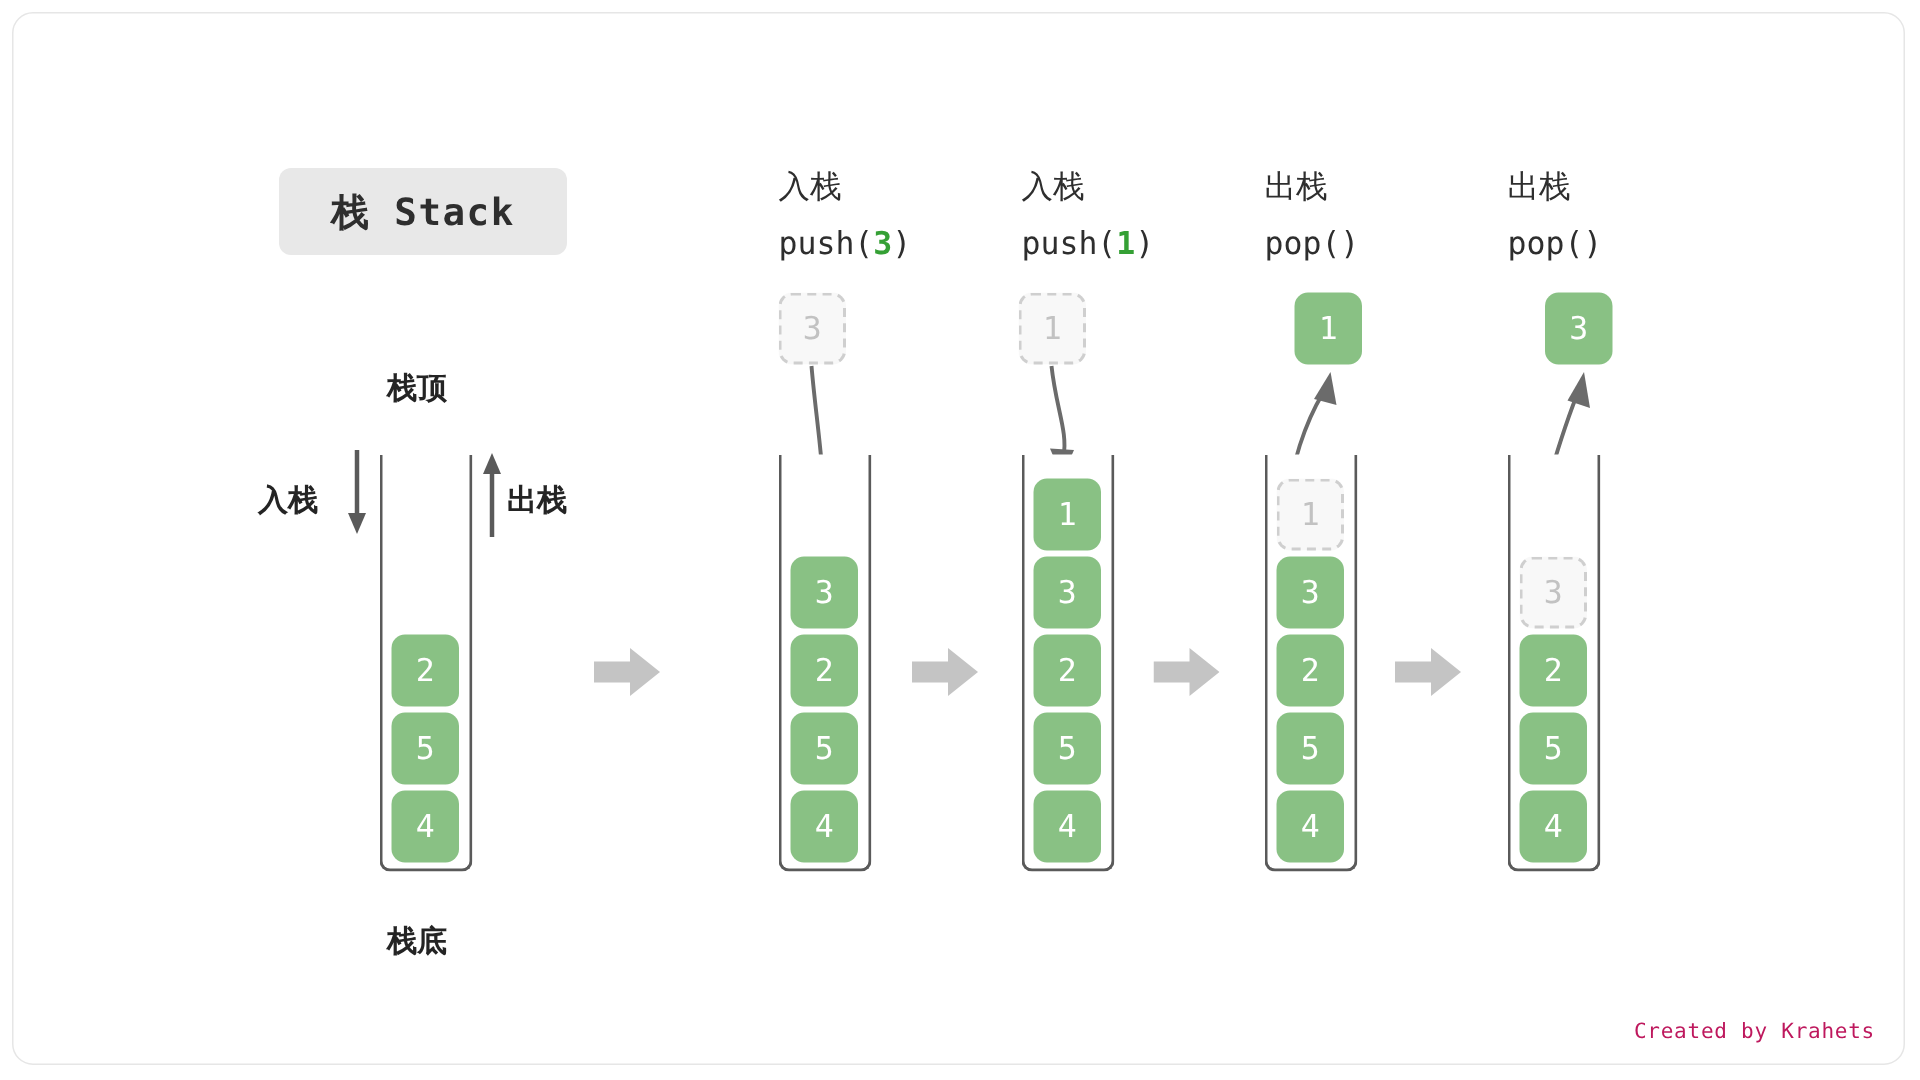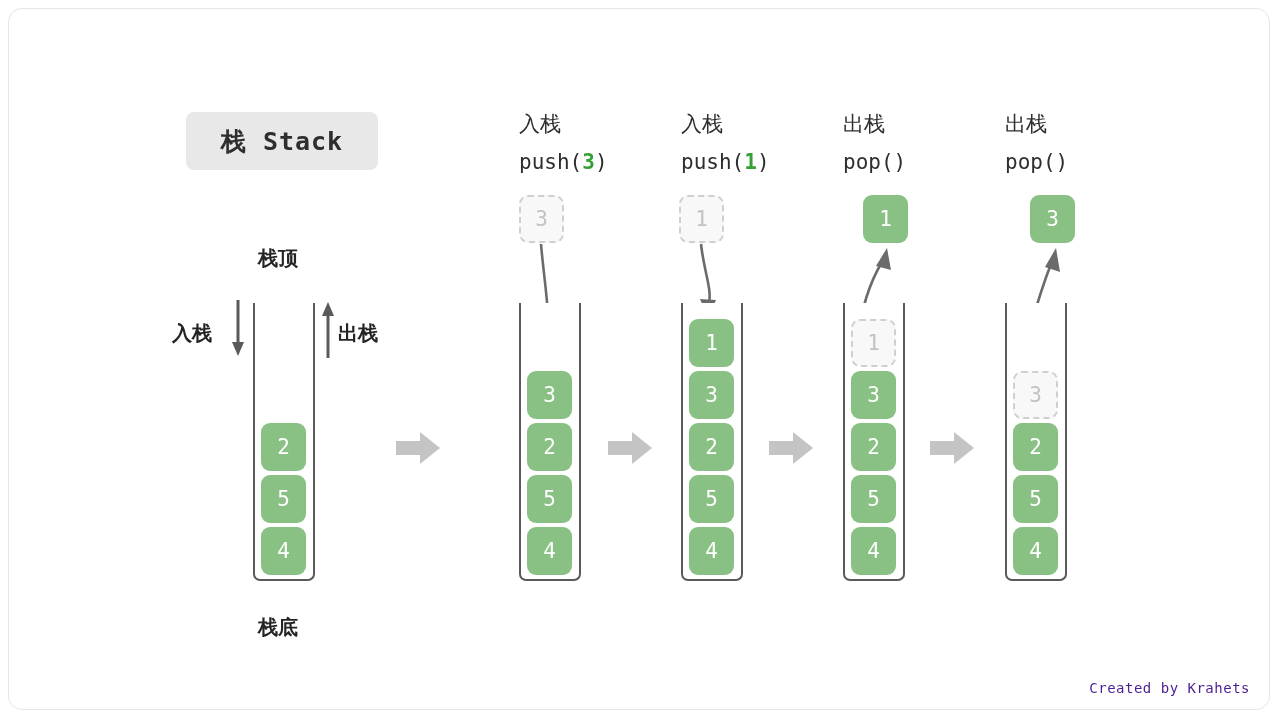--- a/index.html
+++ b/index.html
@@ -135,21 +135,21 @@
   .curve {
     position: absolute;
     pointer-events: none;
   }
 
   
   .watermark {
     position: absolute;
     right: 30px;
     bottom: 24px;
-    color: #4c1d95;
+    color: #be185d;
     font-size: 14px;
     letter-spacing: 0.5px;
     font-family: "DejaVu Sans Mono", "Liberation Mono", monospace;
     margin-top: 40px;
   }
 </style>
 </head>
 <body>
 
 <div id="canvas">

